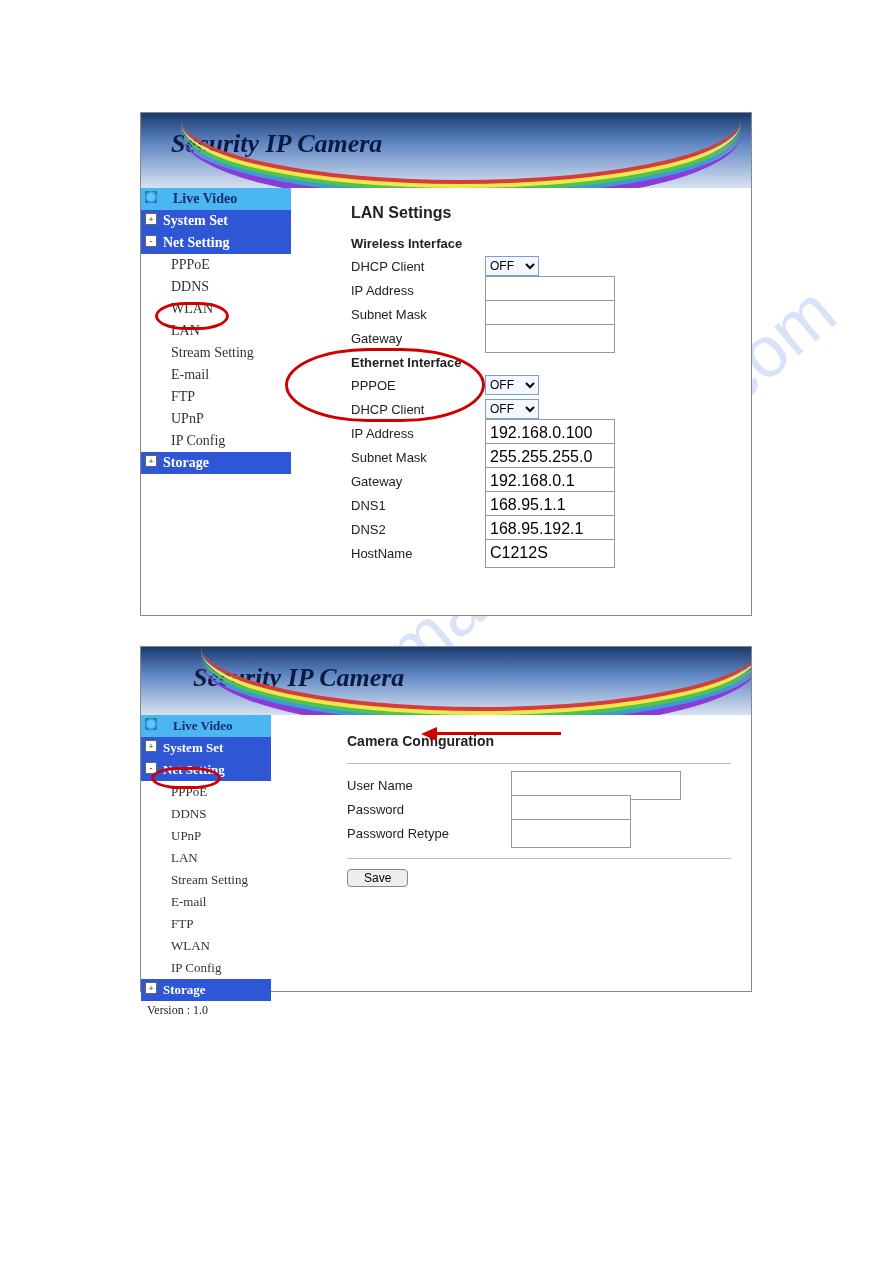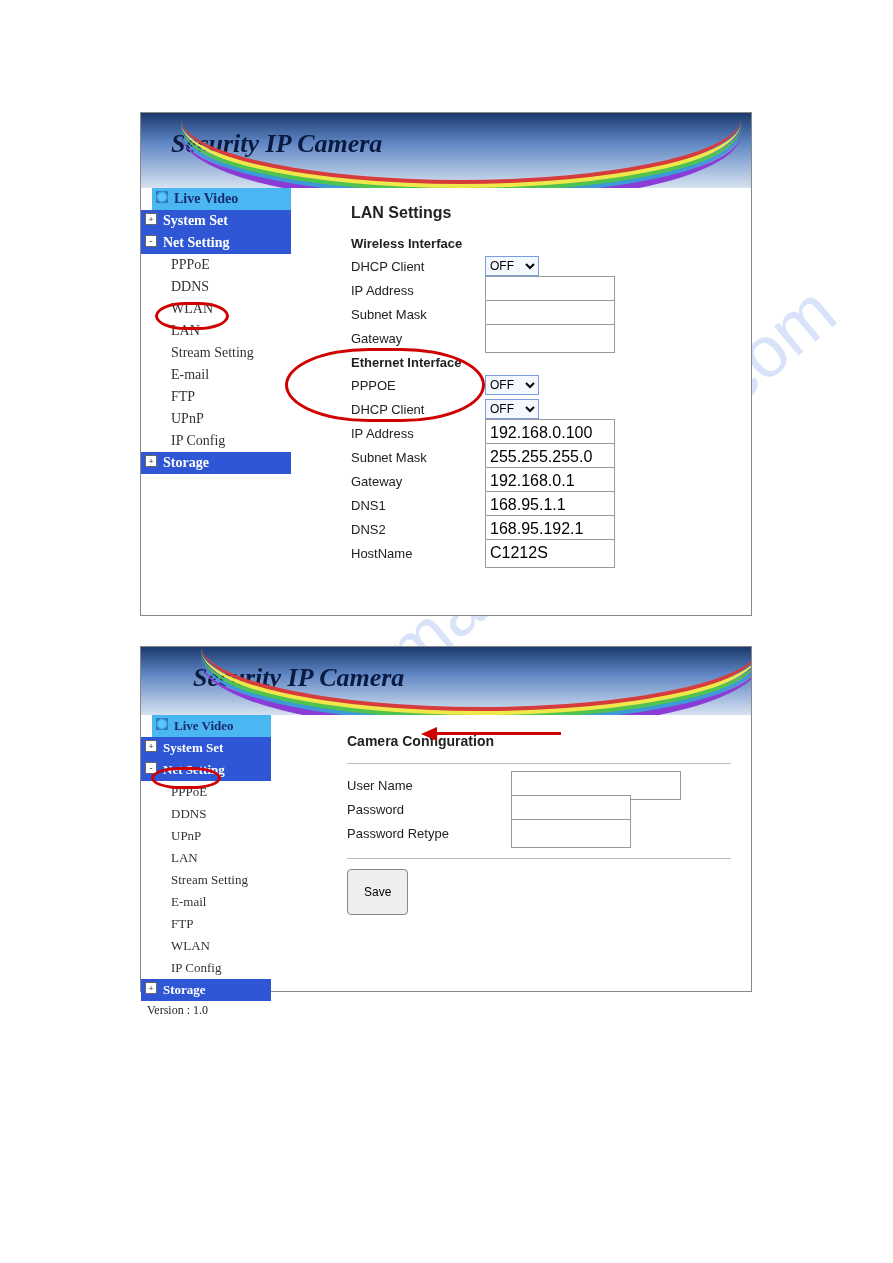--- a/index.html
+++ b/index.html
@@ -75,22 +75,21 @@
     padding: 2px 6px 2px 20px;
     color: #222;
     position: relative;
     cursor: pointer;
     line-height: 18px;
   }
   .side-item.top {
     background: #4ab6f2;
     color: #1a2a6e;
     font-weight: bold;
-    padding-left: 22px;
-    margin-left: 11px;
+    padding-left: 32px;
   }
   .side-item.top.live { color: #1a2a6e; }
   .side-item.header {
     background: #2f56d4;
     color: #fff;
     font-weight: bold;
     padding-left: 22px;
   }
   .side-icon {
     position: absolute;
@@ -143,21 +142,21 @@
     font-family: Arial, sans-serif;
   }
 
   .hr { border-top: 1px solid #bbb; margin: 4px 0 10px 0; }
 
   .btn-save {
     border: 1px solid #888;
     border-radius: 4px;
     background: #eee;
     font-size: 12px;
-    padding: 15px 16px;
+    padding: 1px 16px;
     cursor: pointer;
     font-family: Arial, sans-serif;
   }
 
   .arrow-red {
     position: absolute;
     width: 140px; height: 14px;
     pointer-events: none;
   }
   .arrow-red .shaft {

